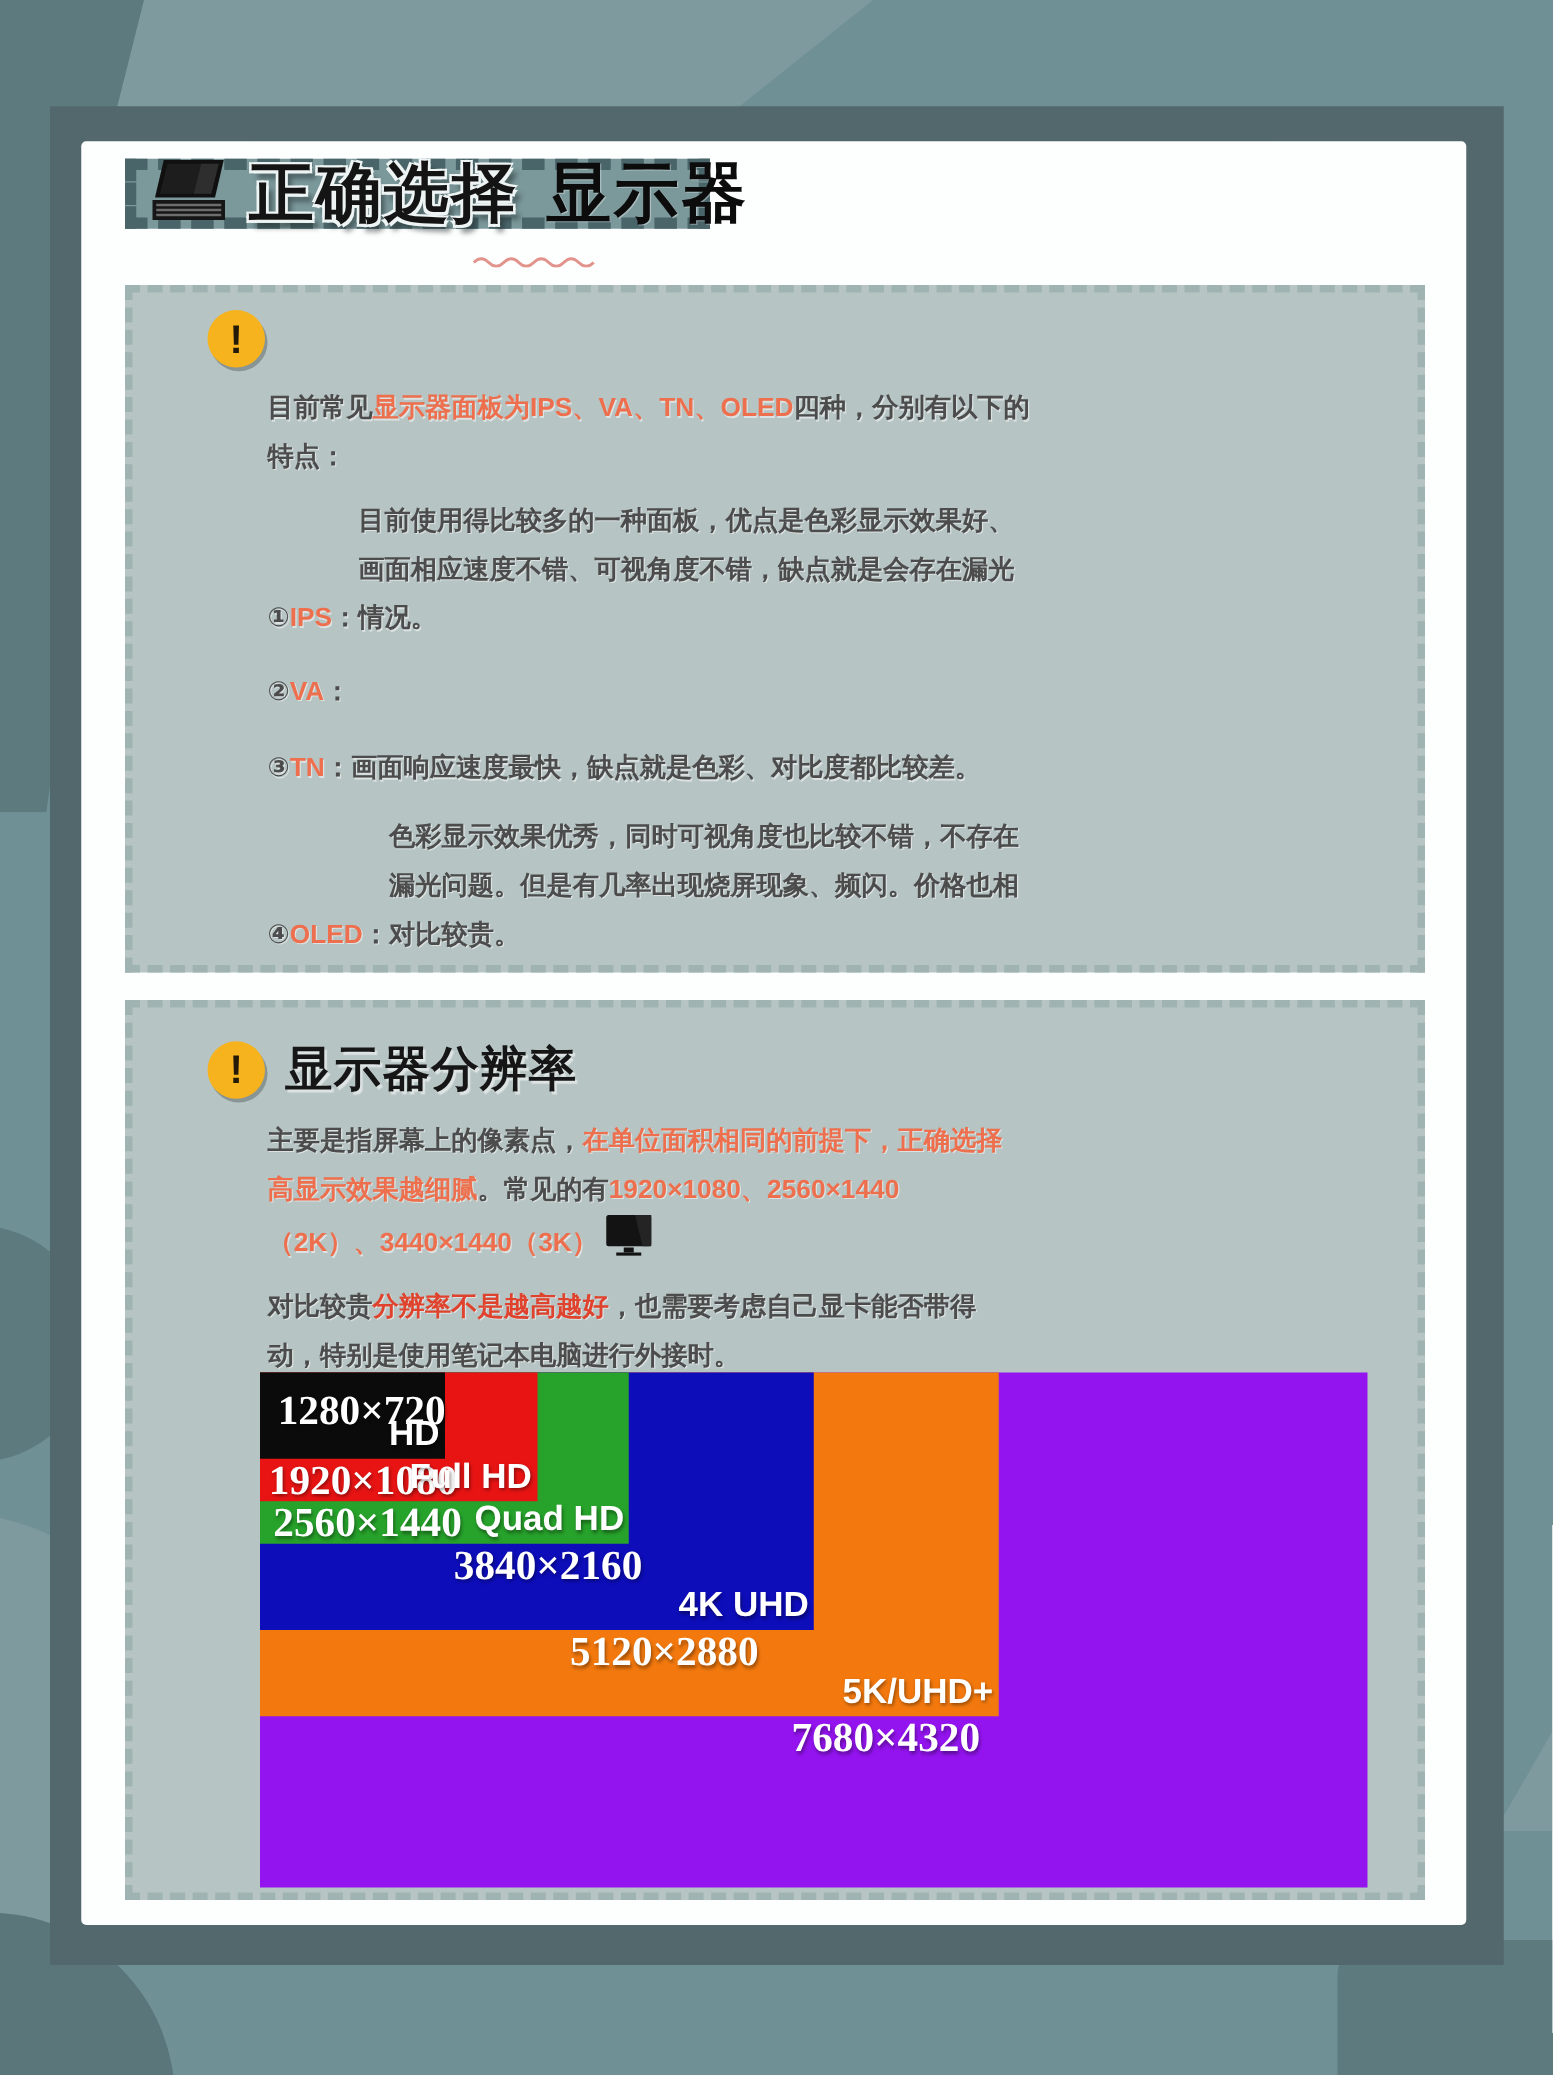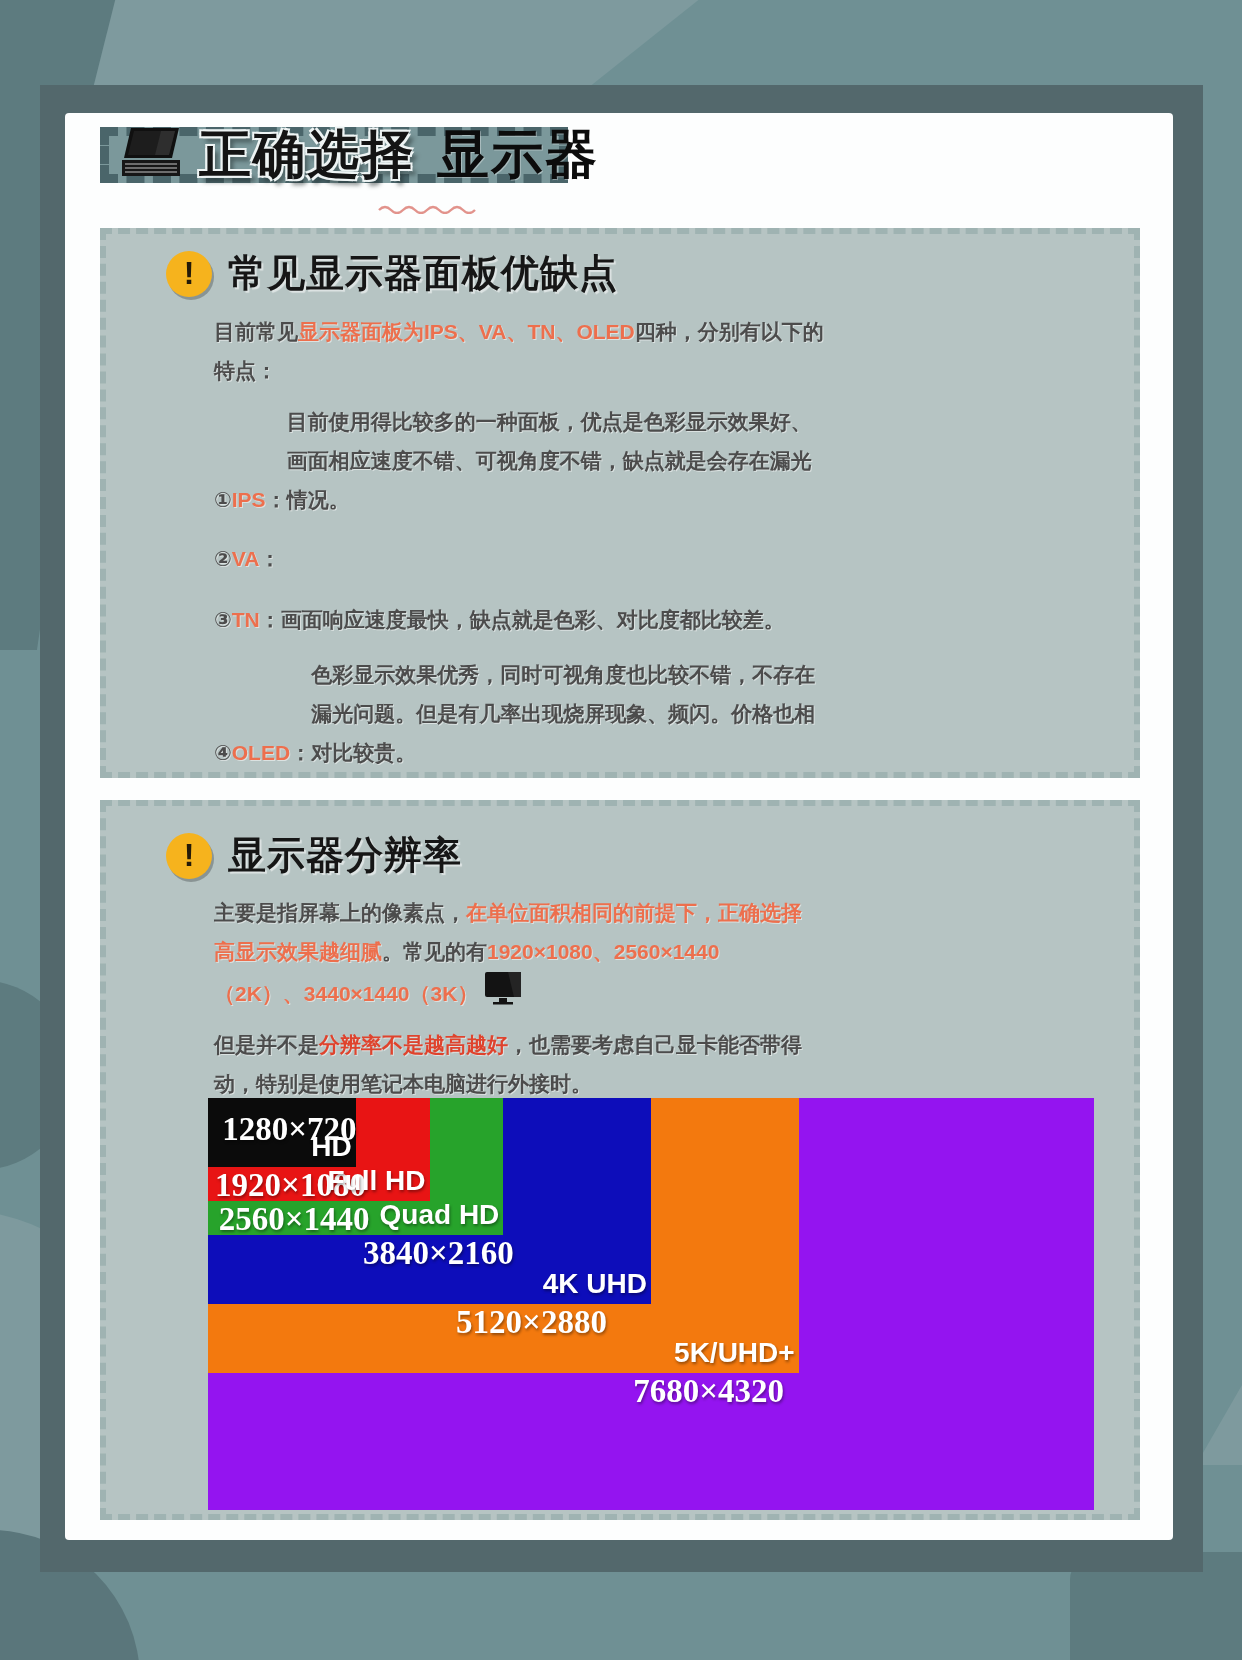--- a/index.html
+++ b/index.html
@@ -89,21 +89,20 @@
     <span class="t-outline">正确选择</span>
     <span class="t-plain">显示器</span>
   </div>
   <svg class="squiggle" width="100" height="10" viewBox="0 0 100 10">
     <path d="M1 6 Q7 0 13 6 T25 6 T37 6 T49 6 T61 6 T73 6 T85 6 T97 6" fill="none" stroke="#dd8078" stroke-width="2.4" opacity="0.85"></path>
   </svg>
 
   <div class="panel panel1">
     <div class="sec-head">
       <div class="bang">!</div>
-      <div class="sec-title">常见显示器面板优缺点</div>
     </div>
     <div class="body-text intro">
         <div><span class="c-gray">目前常见</span><span class="c-orange">显示器面板为IPS、VA、TN、OLED</span><span class="c-gray">四种，分别有以下的</span></div>
         <div><span class="c-gray">特点：</span></div>
       </div>
     <div>
         <div class="body-text pitem mt12">
           <span class="plabel"><span class="c-gray">①</span><span class="c-orange">IPS</span><span class="c-gray">：</span></span>
           <span class="pdesc">
             <div>目前使用得比较多的一种面板，优点是色彩显示效果好、</div>
@@ -140,21 +139,21 @@
         <div><span class="c-gray">主要是指屏幕上的像素点，</span><span class="c-orange">在单位面积相同的前提下，正确选择</span></div>
         <div><span class="c-orange">高显示效果越细腻</span><span class="c-gray">。常见的有</span><span class="c-orange">1920×1080、2560×1440</span></div>
         <div><span class="c-orange">（2K）、3440×1440（3K）</span><span class="inline-ic"><svg width="38" height="34" viewBox="0 0 38 34">
               <rect x="1" y="1" width="36" height="25" rx="2" fill="#131313"></rect>
               <polygon points="24,1 37,1 37,26 30,26" fill="#242424"></polygon>
               <rect x="15" y="27" width="8" height="4" fill="#131313"></rect>
               <rect x="9" y="31" width="20" height="2.5" fill="#131313"></rect>
             </svg></span></div>
       </div>
     <div class="body-text para para2">
-        <div><span class="c-gray">但是并不是</span><span class="c-red">分辨率不是越高越好</span><span class="c-gray">，也需要考虑自己显卡能否带得</span></div>
+        <div><span class="c-gray">对比较贵</span><span class="c-red">分辨率不是越高越好</span><span class="c-gray">，也需要考虑自己显卡能否带得</span></div>
         <div><span class="c-gray">动，特别是使用笔记本电脑进行外接时。</span></div>
       </div>
     <div class="chart">
         <div class="layer" style="width: 100%; height: 100%; background: rgb(148, 20, 240);"></div>
         <div class="layer" style="width: 66.6667%; height: 66.6667%; background: rgb(243, 121, 14);"></div>
         <div class="layer" style="width: 50%; height: 50%; background: rgb(13, 13, 186);"></div>
         <div class="layer" style="width: 33.3333%; height: 33.3333%; background: rgb(39, 163, 43);"></div>
         <div class="layer" style="width: 25%; height: 25%; background: rgb(232, 20, 20);"></div>
         <div class="layer" style="width: 16.6667%; height: 16.6667%; background: rgb(11, 11, 11);"></div>
         <div class="clabel res" style="left: 1.6%; top: 3.2%;">1280×720</div>

